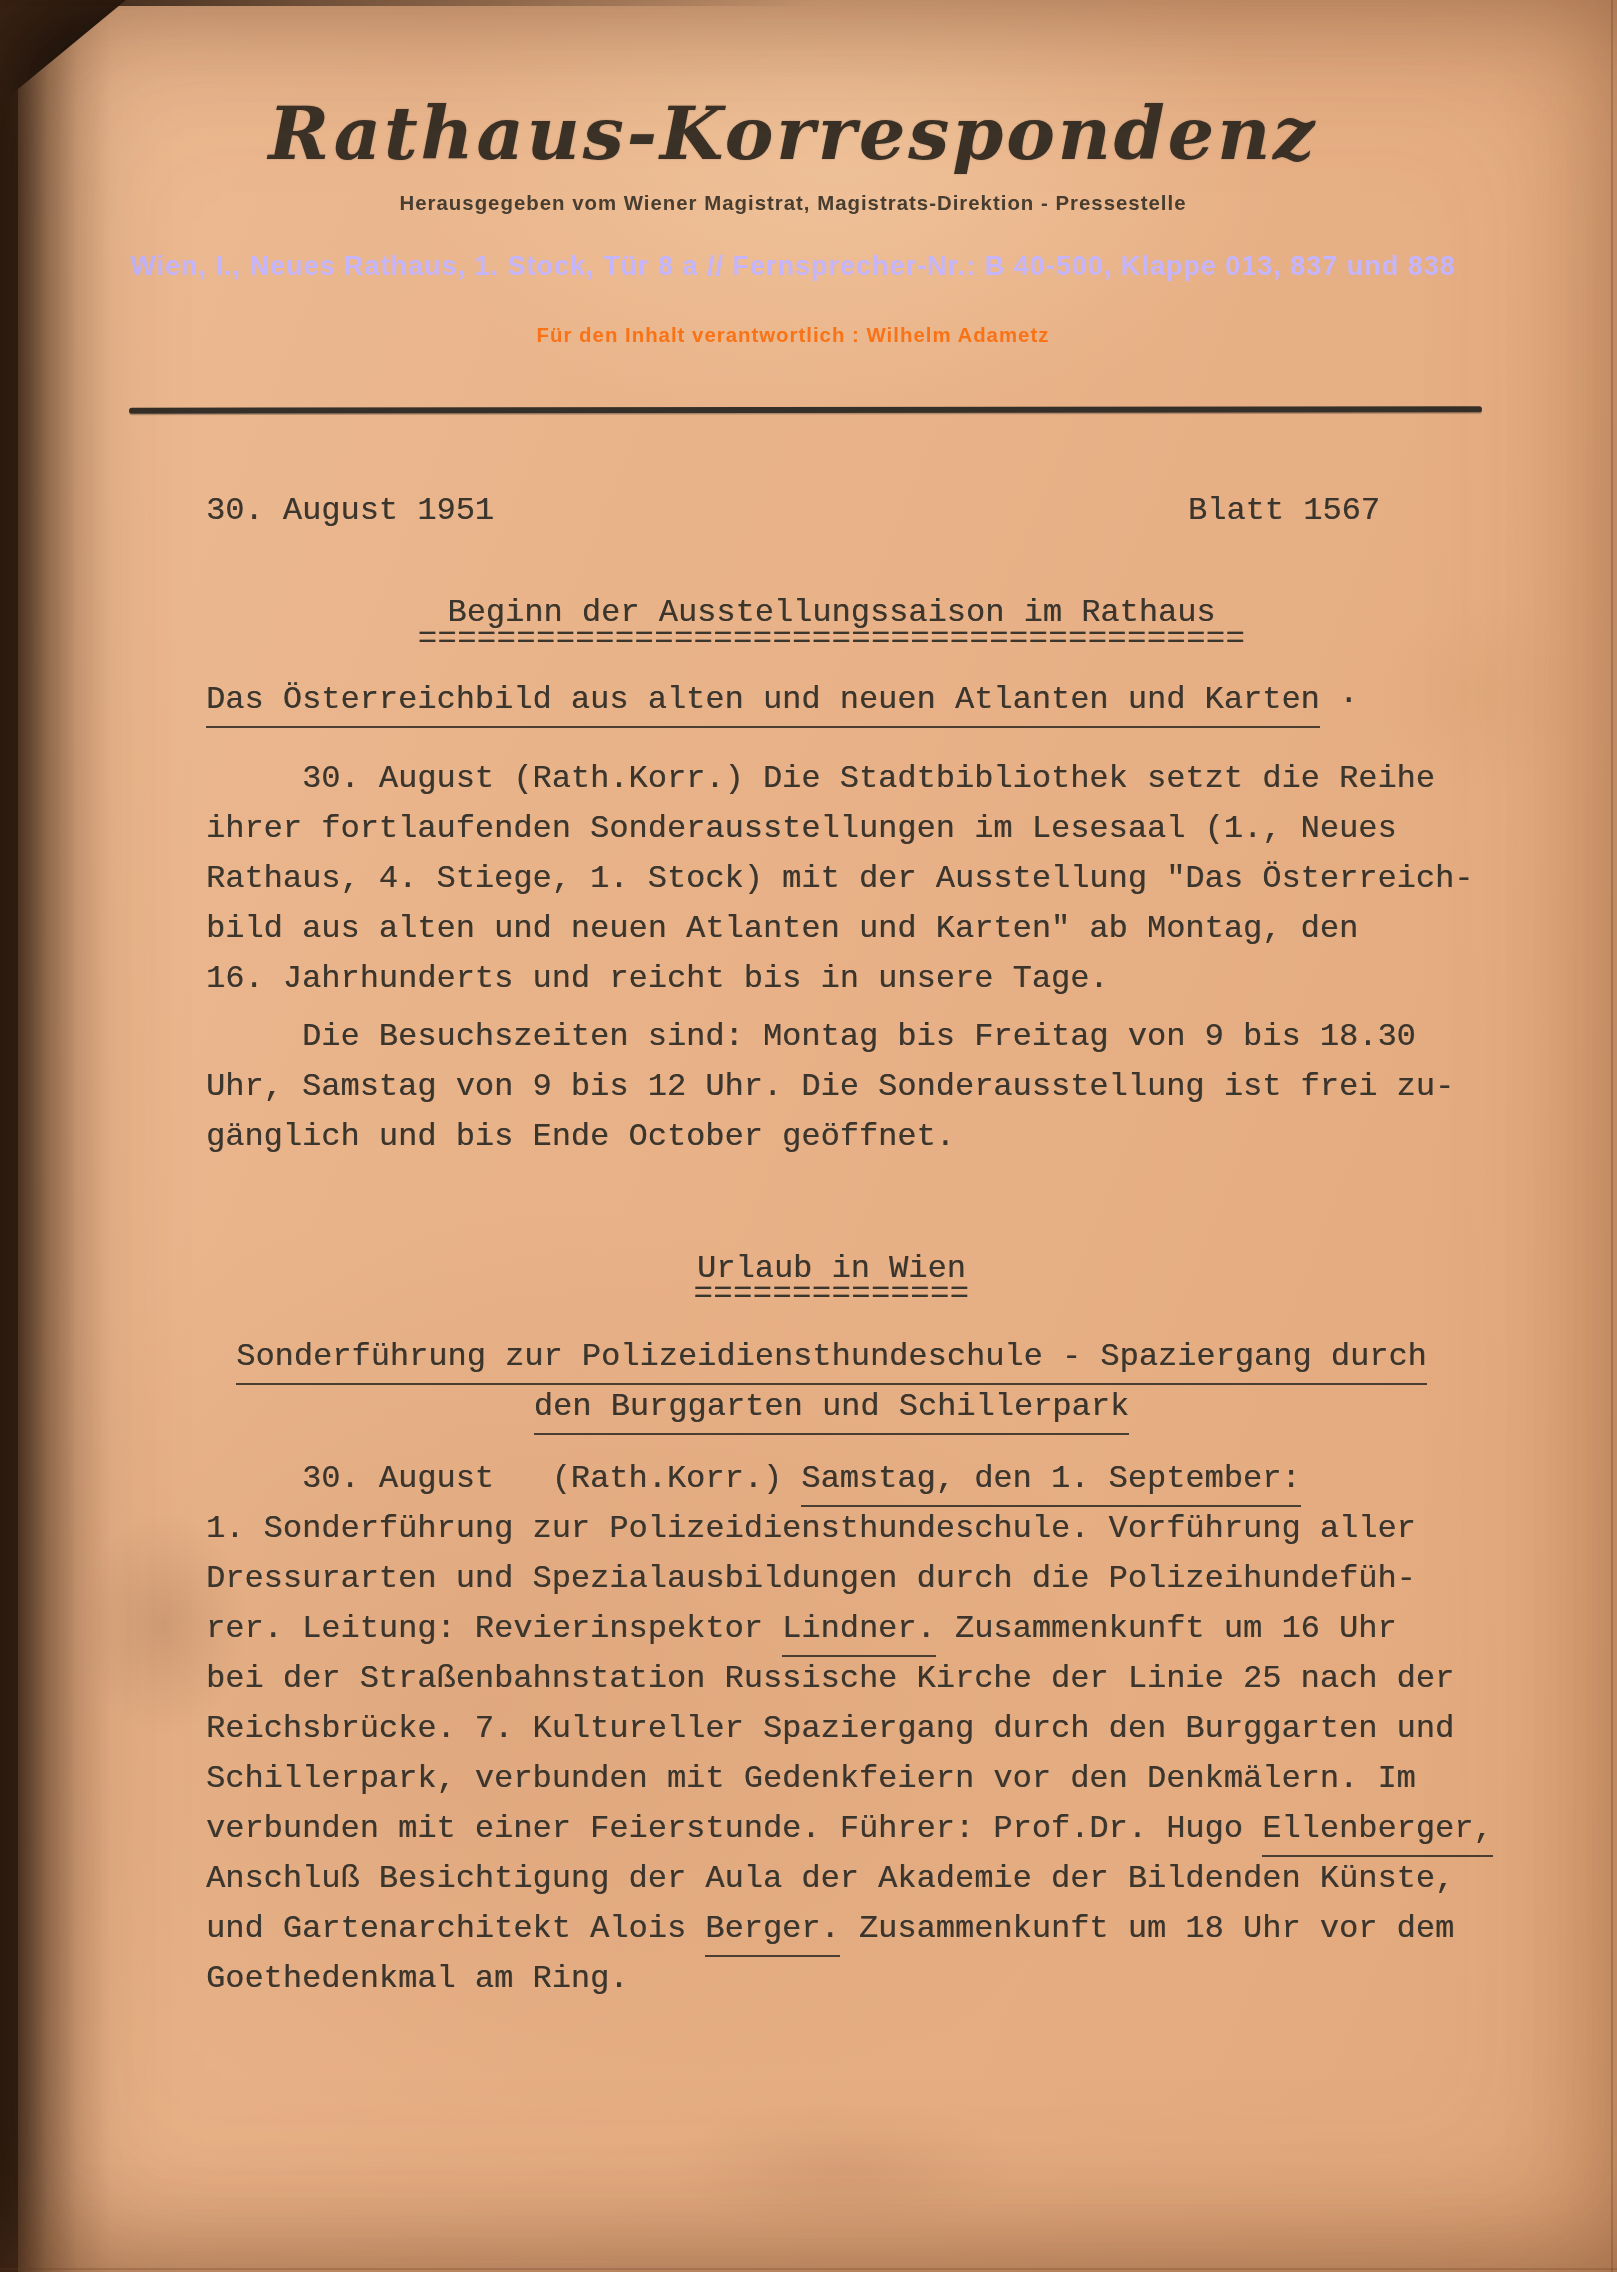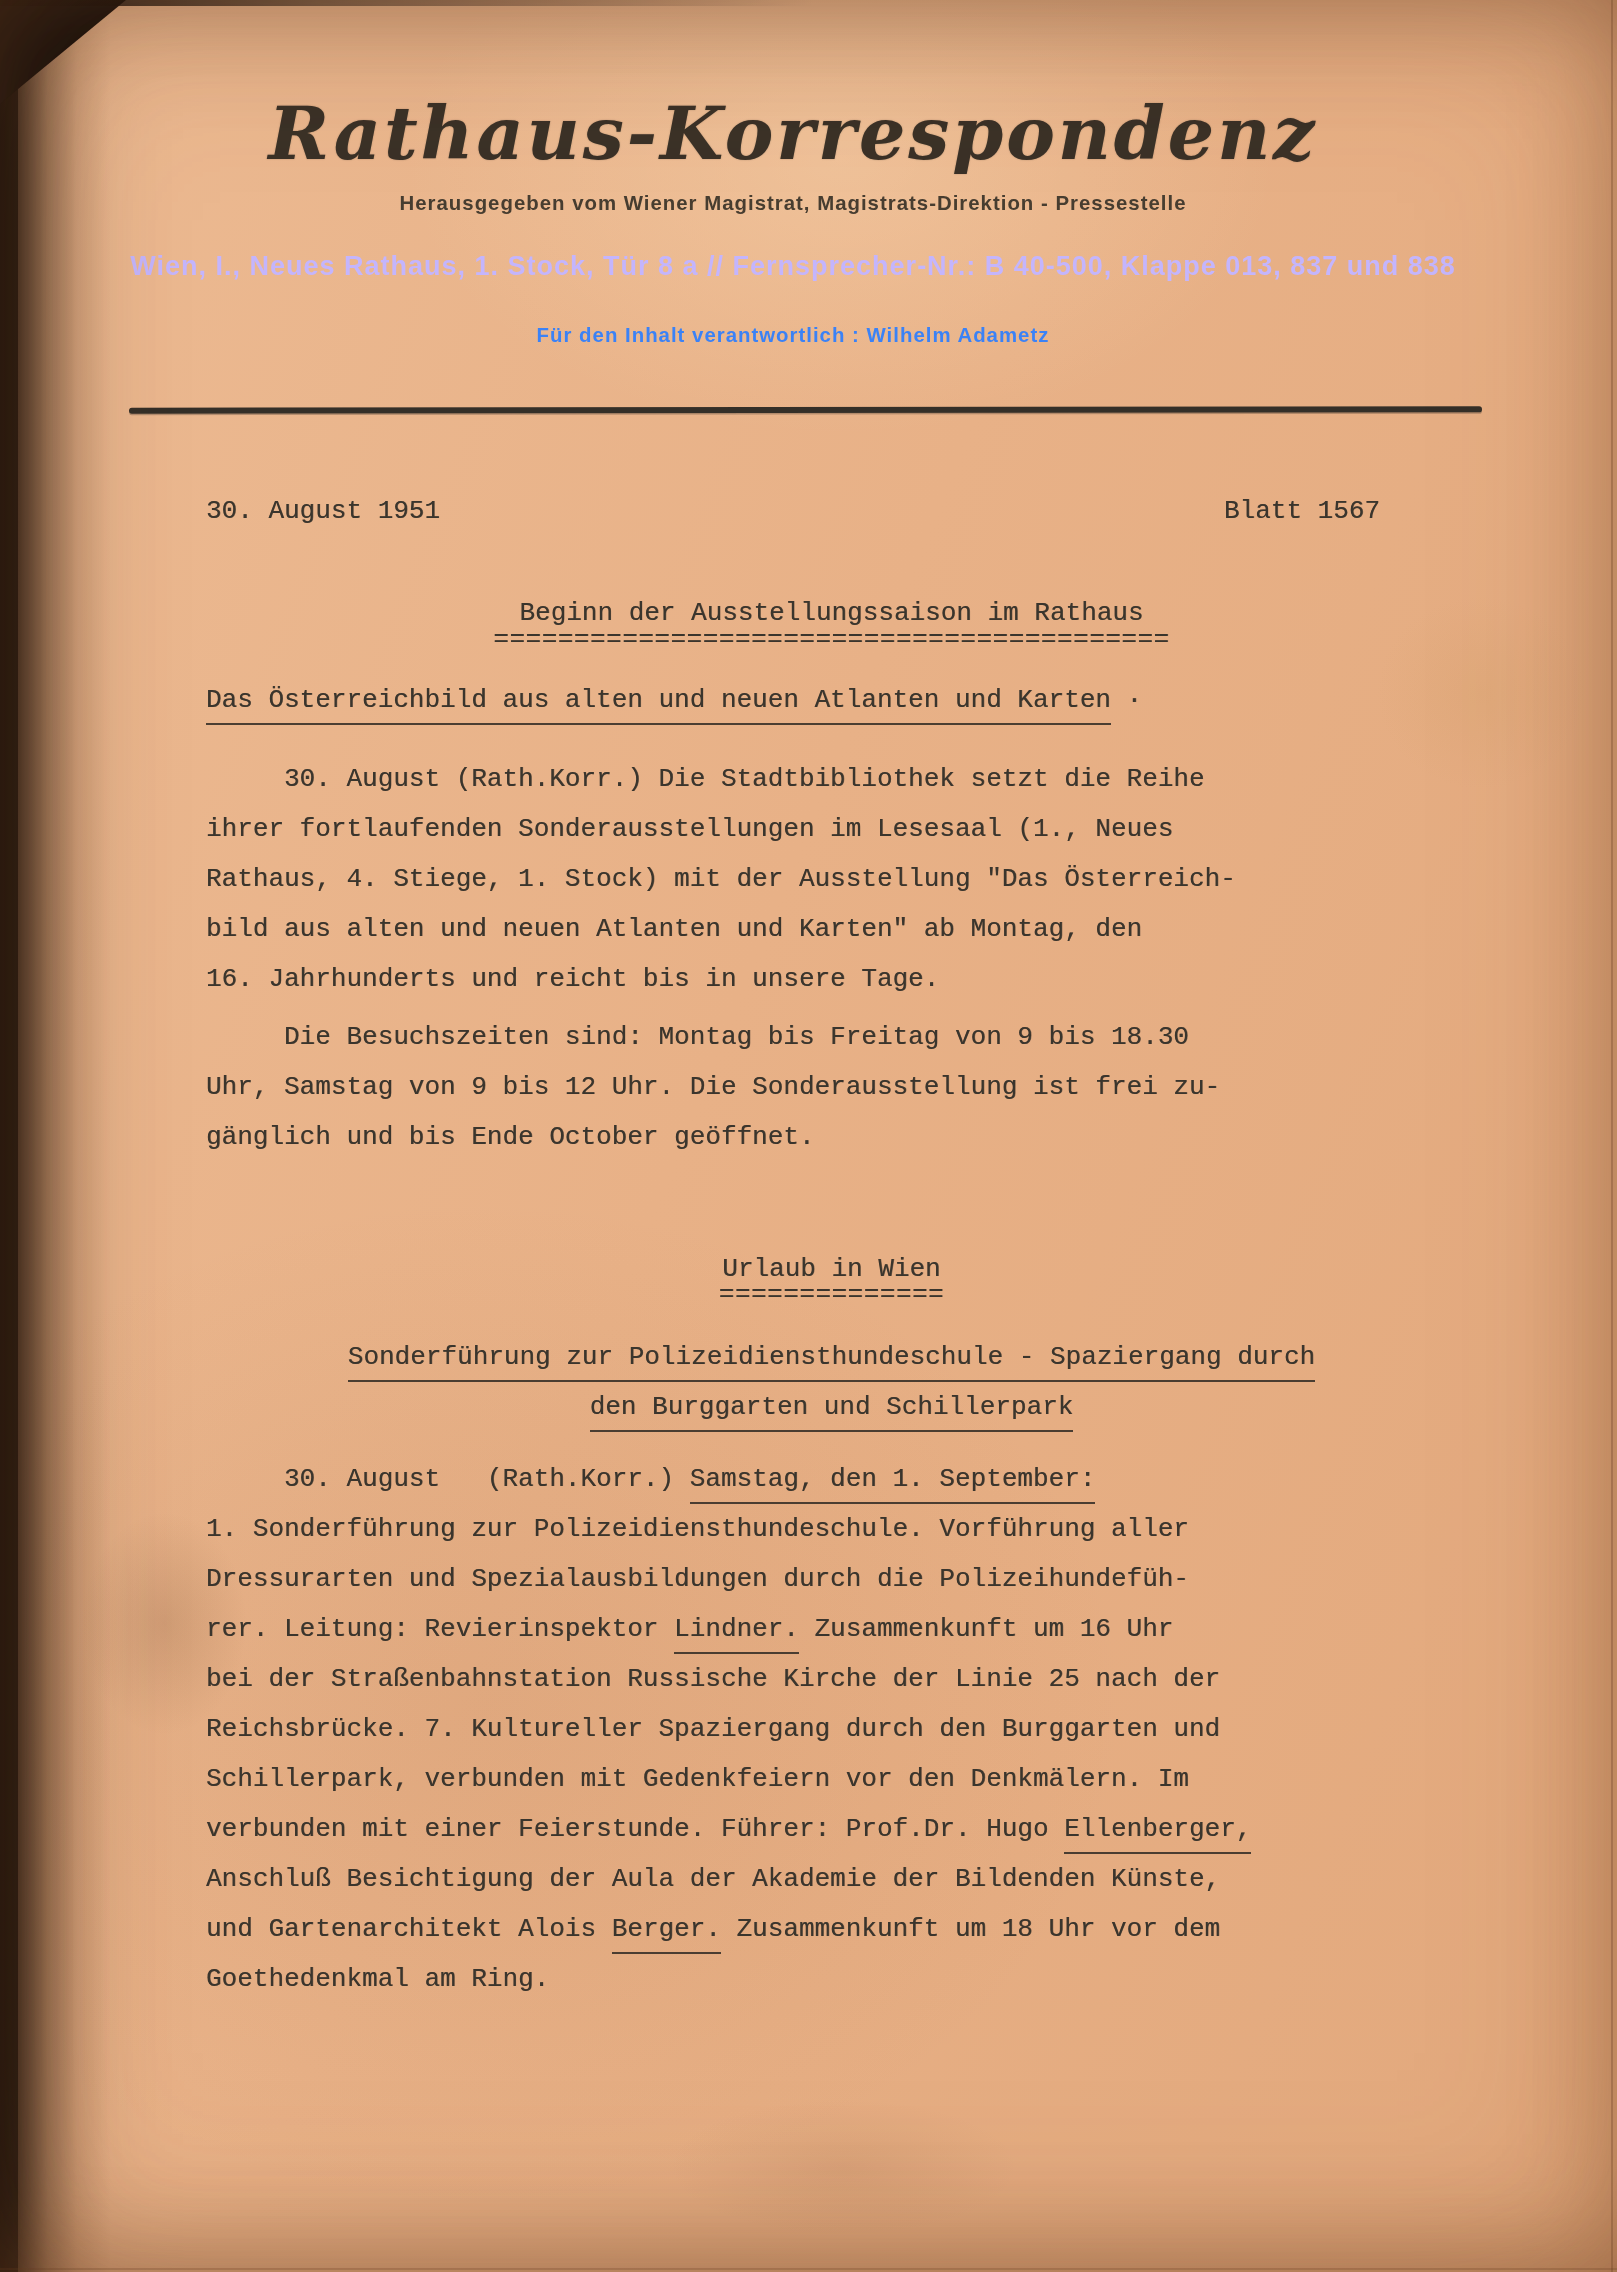--- a/index.html
+++ b/index.html
@@ -39,28 +39,28 @@
   .bottom-edge{position:absolute;left:0;right:0;bottom:2.9px;height:1.9px;background:rgba(96,58,32,0.25);}
   
   .masthead{position:absolute;left:73px;right:104px;top:92px;text-align:center;color:#3b3328;}
   .m-title{
     font-family:"DejaVu Serif",serif;font-style:italic;font-weight:bold;
     font-size:73px;line-height:83px;letter-spacing:2.9px;color:#3a3127;
     text-shadow:0 0 1.5px rgba(58,49,39,0.40);
   }
   .m-pub{margin-top:16px;font-weight:bold;font-size:20.4px;line-height:24px;letter-spacing:1px;color:#473d30;}
   .m-addr{margin-top:35px;font-weight:bold;font-size:27px;line-height:32px;letter-spacing:1px;color:#c4b5fd;}
-  .m-resp{margin-top:41px;font-weight:bold;font-size:20.4px;line-height:24px;letter-spacing:1px;color:#3b82f6;}
+  .m-resp{margin-top:41px;font-weight:bold;font-size:20.4px;line-height:24px;letter-spacing:1px;color:#f97316;}
   .rule{position:absolute;top:407px;left:129px;width:1353px;height:5.8px;background:#342f28;border-radius:2.9px;
     transform:rotate(-0.06deg);box-shadow:0 1.5px 0 rgba(52,47,40,0.30);}
   
   .type{
     position:absolute;left:206px;top:486px;width:1251px;
     font-family:"Liberation Mono","DejaVu Sans Mono",monospace;
-    font-size:26px;line-height:50px;color:#3a352d;
+    font-size:32px;line-height:50px;color:#3a352d;
     text-shadow:0.4px 0.4px 0.6px rgba(48,42,34,0.55);
   }
   .tl{white-space:pre;}
   .dateline{display:flex;justify-content:space-between;white-space:pre;padding-right:77px;}
   .sec-title{text-align:center;margin-top:52px;white-space:pre;}
   .sec-rule{text-align:center;line-height:34px;margin-top:-16.5px;white-space:pre;letter-spacing:0.5px;}
   .s1-sub{margin-top:19.4px;white-space:pre;}
   .us,.u{border-bottom:2.4px solid rgba(52,46,38,0.88);padding-bottom:8px;}
   .para1{margin-top:29px;}
   .para2{margin-top:7.8px;}

